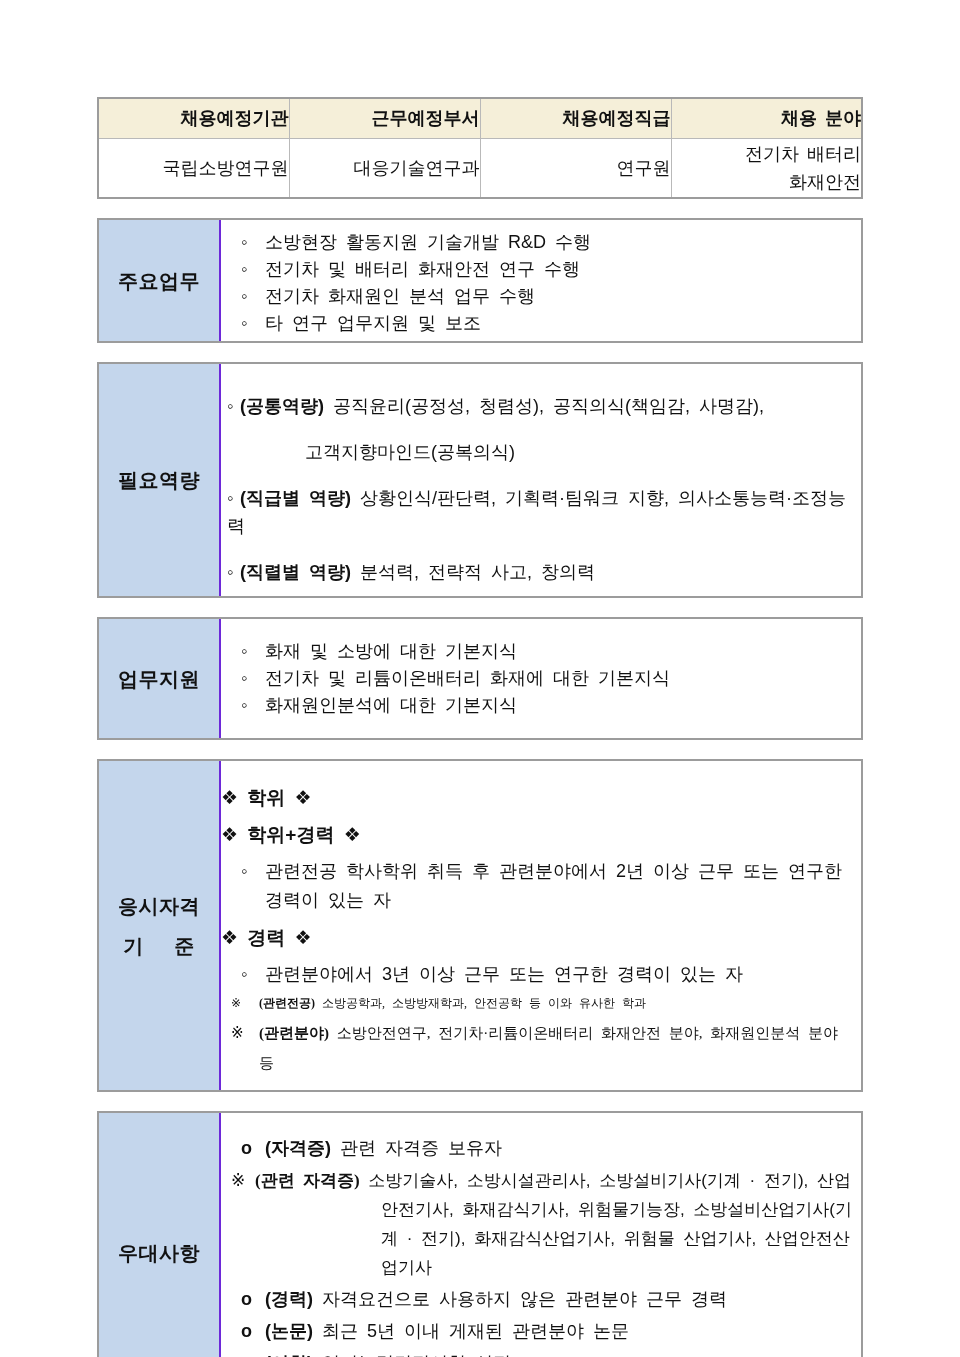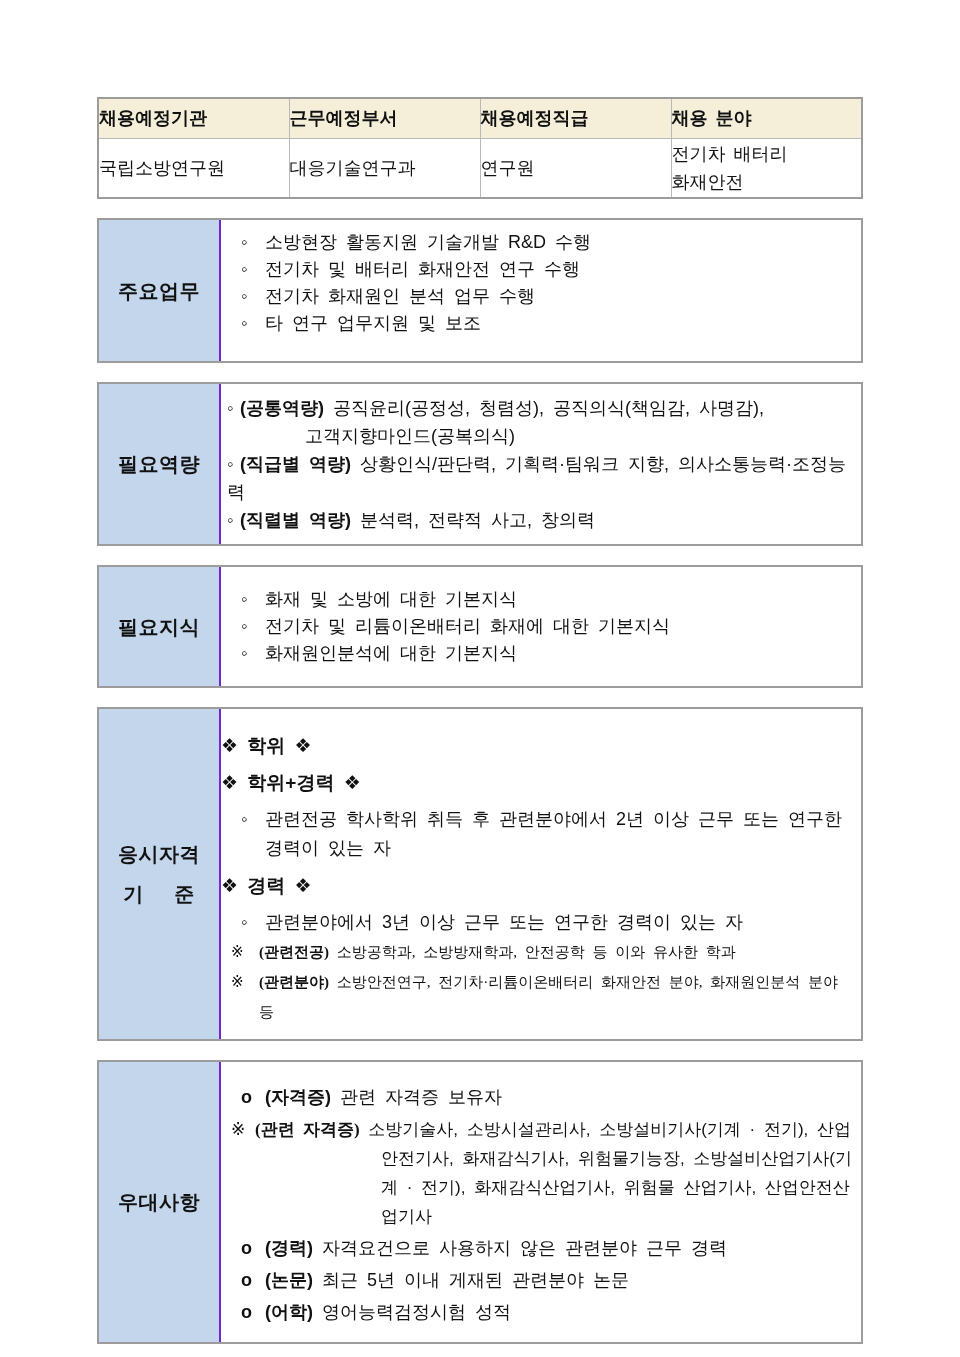--- a/index.html
+++ b/index.html
@@ -20,21 +20,21 @@
   
   table.info {
     width: 100%;
     border-collapse: collapse;
     border: 2px solid #9c9c9c;
     margin-bottom: 19px;
     table-layout: fixed;
   }
   table.info th, table.info td {
     border: 1px solid #b9b9b9;
-    text-align: left;
+    text-align: right;
     vertical-align: middle;
     word-spacing: 3px;
   }
   table.info th {
     background: #f5efd9;
     height: 40px;
     font-size: 18px;
     font-weight: 700;
   }
   table.info td {
@@ -81,32 +81,32 @@
   .line.b1 { padding-left: 44px; text-indent: -24px; }
   .line.b1 .marker { width: 24px; }
   
   .line.b0 { padding-left: 6px; text-indent: 0; }
   .line.b0 .marker { width: 13px; }
   
   .line.cont { padding-left: 84px; }
   
   .line.diamond { font-size: 19px; }
   
-  .line.note { padding-left: 38px; text-indent: -28px; font-size: 15px; }
+  .line.note { padding-left: 38px; text-indent: -28px; font-size: 12px; }
   .line.note .marker { width: 28px; }
   .line.note.sm { font-size: 15px; }
   
   .line.hang { padding-left: 160px; text-indent: -150px; font-size: 17px; line-height: 31px; }
   .line.hang .marker { width: 24px; }
 
   
-  .sec-duties .sec-content { padding-top: 9px; padding-bottom: 24px; }
+  .sec-duties .sec-content { padding-top: 9px; padding-bottom: 4px; }
   .sec-duties .line { line-height: 27px; }
   .sec-competency .sec-content { padding-top: 10px; padding-bottom: 10px; }
-  .sec-competency .line { line-height: 28px; }
+  .sec-competency .line { line-height: 28px; margin-top: 18px; }
   .sec-knowledge .sec-content { padding-top: 19px; padding-bottom: 19px; }
   .sec-eligibility .sec-content { padding-top: 14px; padding-bottom: 12px; }
   .sec-eligibility .line { line-height: 29px; }
   .sec-eligibility .line.diamond { margin: 8px 0; }
   .sec-preference .sec-content { padding-top: 18px; padding-bottom: 12px; }
   .sec-preference .line { line-height: 29px; margin: 3px 0; }
 </style>
 </head>
 <body>
 
@@ -151,21 +151,21 @@
     <div class="sec-content">
         <div class="line b0"><span class="marker">◦</span><span class="seg b">(공통역량)</span><span class="seg"> 공직윤리(공정성, 청렴성), 공직의식(책임감, 사명감),</span></div>
         <div class="line cont"><span class="seg">고객지향마인드(공복의식)</span></div>
         <div class="line b0"><span class="marker">◦</span><span class="seg b">(직급별 역량)</span><span class="seg"> 상황인식/판단력, 기획력·팀워크 지향, 의사소통능력·조정능력</span></div>
         <div class="line b0"><span class="marker">◦</span><span class="seg b">(직렬별 역량)</span><span class="seg"> 분석력, 전략적 사고, 창의력</span></div>
       </div>
   </div>
 
   <div class="section sec-knowledge">
     <div class="sec-label">
-        <div>필요지식</div>
+        <div>업무지원</div>
       </div>
     <div class="sec-content">
         <div class="line b1"><span class="marker">◦</span><span class="seg">화재 및 소방에 대한 기본지식</span></div>
         <div class="line b1"><span class="marker">◦</span><span class="seg">전기차 및 리튬이온배터리 화재에 대한 기본지식</span></div>
         <div class="line b1"><span class="marker">◦</span><span class="seg">화재원인분석에 대한 기본지식</span></div>
       </div>
   </div>
 
   <div class="section sec-eligibility">
     <div class="sec-label">

